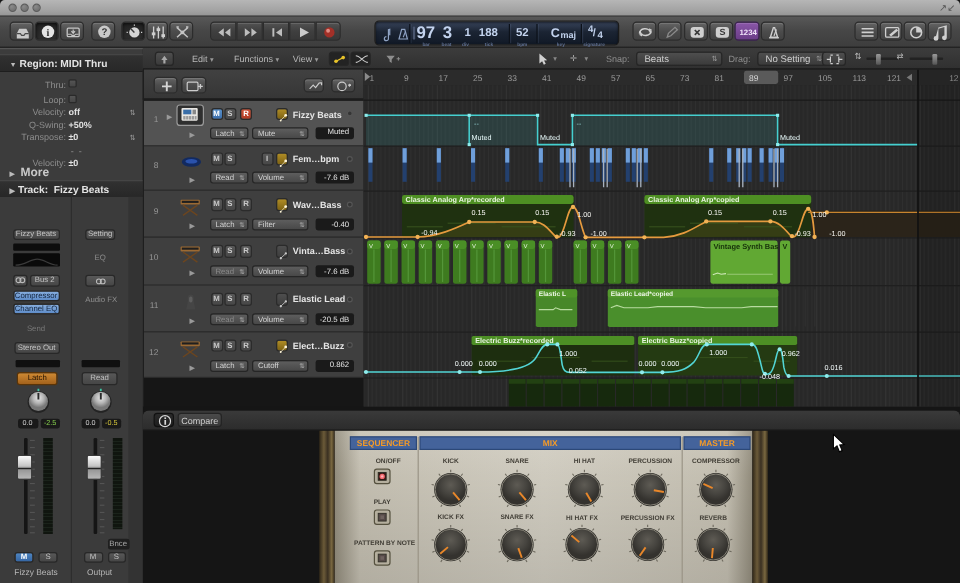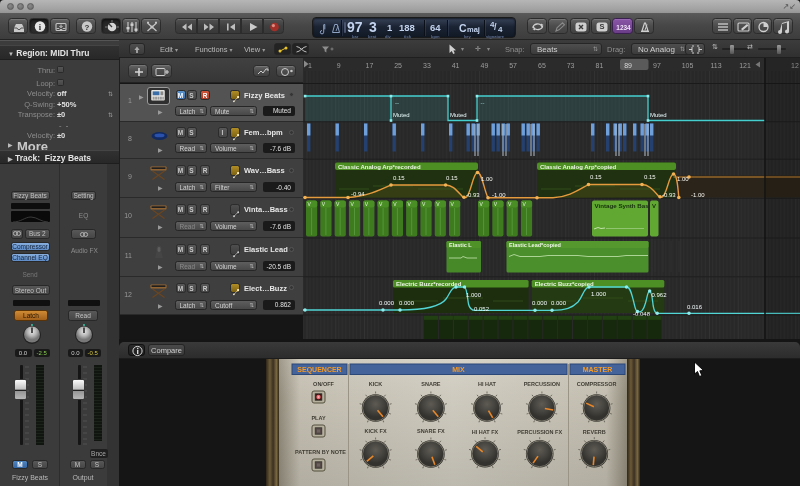--- a/index.html
+++ b/index.html
@@ -270,21 +270,21 @@
   <div class="abs" style="left:30.5px; top:4px; width:2.5px; height:11px; background:#49556e; border-radius:1px;"></div>
   <div class="lcdnum" style="left:34px; font-size:14px;">97</div>
   <div class="lcdlab" style="left:39px;">bar</div>
   <div class="lcdnum" style="left:56px; font-size:14px;">3</div>
   <div class="lcdlab" style="left:55px;">beat</div>
   <div class="lcdnum" style="left:74px; font-size:9.5px; top:4px;">1</div>
   <div class="lcdlab" style="left:72px;">div</div>
   <div class="lcdnum" style="left:86px; font-size:9.5px; top:4px;">188</div>
   <div class="lcdlab" style="left:91px;">tick</div>
   <div class="lcddiv" style="left:111px;"></div>
-  <div class="lcdnum" style="left:117px; font-size:9.5px; top:4px;">64</div>
+  <div class="lcdnum" style="left:117px; font-size:9.5px; top:4px;">52</div>
   <div class="lcdlab" style="left:118px;">bpm</div>
   <div class="lcddiv" style="left:134px;"></div>
   <div class="lcdnum" style="left:146px; font-size:10.5px; top:3.5px;">C</div>
   <div class="lcdnum" style="left:154px; font-size:7.5px; top:6.5px;">maj</div>
   <div class="lcdlab" style="left:151px;">key</div>
   <div class="lcddiv" style="left:171px;"></div>
   <div class="lcdnum" style="left:177px; font-size:8px; top:2px;">4</div>
   <div class="lcdnum" style="left:181px; font-size:9px; top:4px;">/</div>
   <div class="lcdnum" style="left:185px; font-size:8px; top:7px;">4</div>
   <div class="lcdlab" style="left:173px;">signature</div>
@@ -315,21 +315,21 @@
   <div class="t2txt" style="left:342px; color:#888; font-size:6px;">▾</div>
   <div class="t2txt" style="left:356px; color:#a5a5a5; font-size:7px;">✛</div>
   <div class="t2txt" style="left:368px; color:#888; font-size:6px;">▾</div>
   <div class="t2txt" style="left:386px; color:#8e8e8e;">Snap:</div>
   <div class="t2dd" style="left:411px; width:72px;">
         <span>Beats</span>
         <span style="left:auto; right:3px; color:#999; font-size:6px;">⇅</span>
       </div>
   <div class="t2txt" style="left:488px; color:#8e8e8e;">Drag:</div>
   <div class="t2dd" style="left:512px; width:58px;">
-        <span>No Analog</span>
+        <span>No Setting</span>
         <span style="left:auto; right:3px; color:#999; font-size:6px;">⇅</span>
       </div>
   <div class="t2dd" style="left:566px; width:20px;"><svg width="20" height="11" viewBox="0 0 20 11">
           <path d="M3 5.5 h3 M6 3 v5 M13 3 v5 M13 5.5 h3" stroke="#ccc" stroke-width="1"></path>
           <path d="M6 2 h2 M6 9 h2 M11 2 h2 M11 9 h2" stroke="#ccc" stroke-width="1"></path>
         </svg></div>
   <div class="t2txt" style="left:593px; color:#bbb; font-size:7px; top:3px;">⇅</div>
   <div class="abs" style="left:603px; top:8px; width:28px; height:2px; background:#222; border-radius:1px;"></div>
   <div class="abs" style="left:611px; top:4.5px; width:4px; height:9px; background:linear-gradient(#999,#555); border-radius:1px;"></div>
   <div class="t2txt" style="left:628px; color:#bbb; font-size:7px; top:3px;">⇄</div>
@@ -349,21 +349,21 @@
       <div class="iarr" style="top:49px;">⇅</div>
   <div class="ilab" style="top:58.5px;">Q-Swing:</div>
       <div class="ival" style="top:58.5px;">+50%</div>
   <div class="ilab" style="top:69px;">Transpose:</div>
       <div class="ival" style="top:69px;">±0</div>
       <div class="iarr" style="top:70px;">⇅</div>
   <div class="ival" style="top:79.5px; color:#777; left:59px;">-&nbsp;&nbsp;-</div>
   <div class="ilab" style="top:89.5px;">Velocity:</div>
       <div class="ival" style="top:89.5px;">±0</div>
   <div class="abs" style="top:99.5px; left:8px; font-size:6px; color:#bbb;">▶</div>
-  <div class="abs" style="top:98px; left:17px; font-size:13px; color:#c9c9c9; font-weight:bold;">More</div>
+  <div class="abs" style="top:98px; left:17px; font-size:10px; color:#c9c9c9; font-weight:bold;">More</div>
   <div class="sechead" style="top:108.5px; line-height:14px; height:14.5px;"><span style="margin-left:8px; font-size:6px; color:#bbb;">▶</span> Track:&nbsp; Fizzy Beats</div>
 
   <div class="abs" style="top:123px; left:0; width:119px; height:323px; background:#3b3b3b;"></div>
   <div class="abs" style="top:123px; left:59px; width:1px; height:323px; background:#2d2d2d;"></div>
   <div class="abs" style="top:123px; left:107px; width:12px; height:323px; background:#333;"></div>
 
   <div class="csbtn" style="left:10.5px; top:149.5px; width:39px;">Fizzy Beats</div>
   <div class="abs" style="left:10.5px; top:161.5px; width:39px; height:6px; background:#0d0d0d; border-radius:1px;"></div>
   <div class="abs" style="left:10.5px; top:169.5px; width:39px; height:11px; background:#0a0a0a; border-radius:1px;">
     <svg width="39" height="11">

